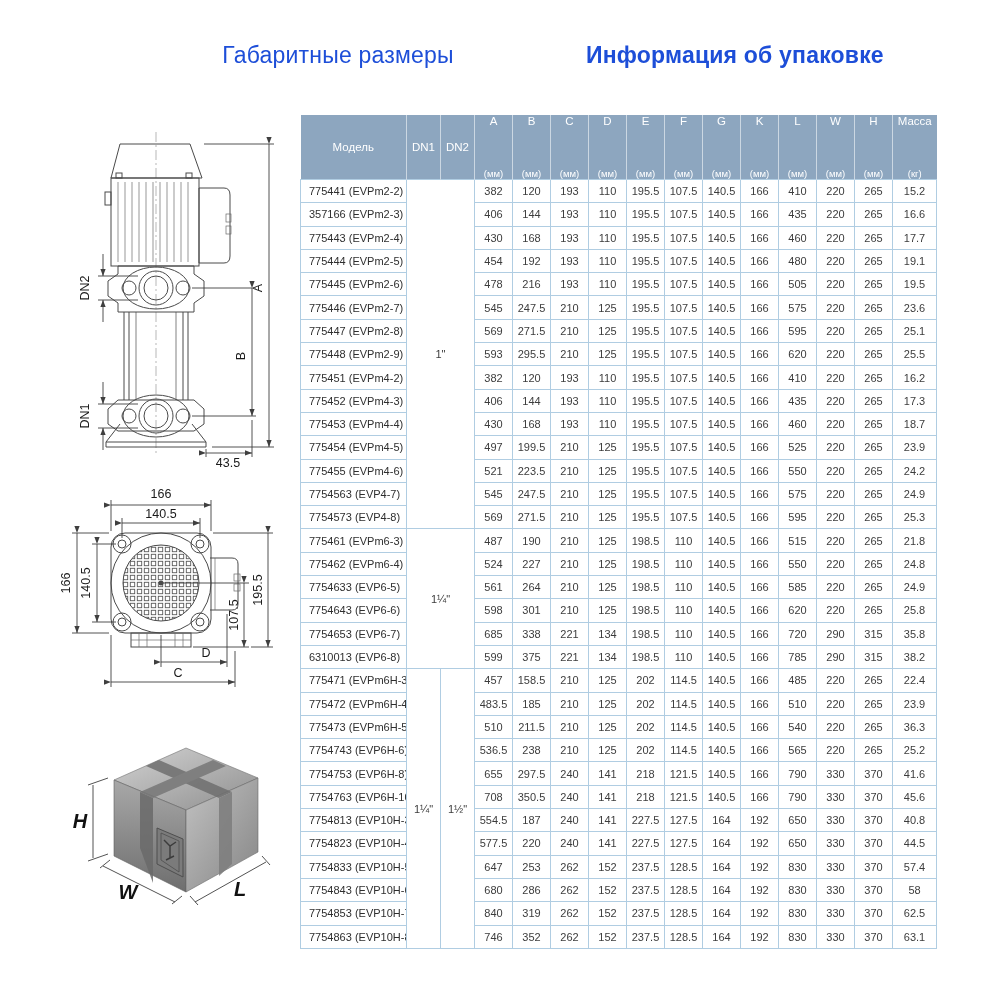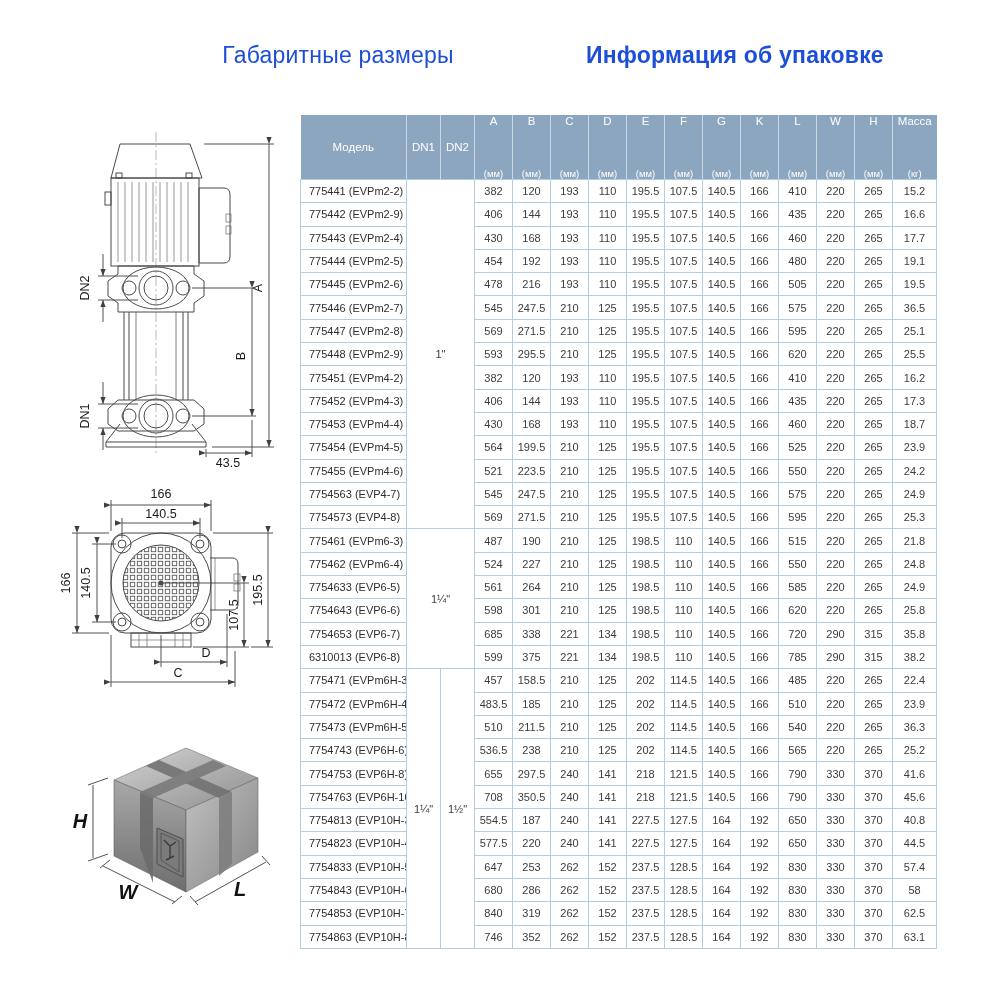--- a/index.html
+++ b/index.html
@@ -389,21 +389,21 @@
         <td>195.5</td>
         <td>107.5</td>
         <td>140.5</td>
         <td>166</td>
         <td>410</td>
         <td>220</td>
         <td>265</td>
         <td>15.2</td>
       </tr>
       <tr>
-        <td class="model">775442 (EVPm2-9)</td>
+        <td class="model">357166 (EVPm2-3)</td>
         <td>406</td>
         <td>144</td>
         <td>193</td>
         <td>110</td>
         <td>195.5</td>
         <td>107.5</td>
         <td>140.5</td>
         <td>166</td>
         <td>435</td>
         <td>220</td>
@@ -461,21 +461,21 @@
         <td>247.5</td>
         <td>210</td>
         <td>125</td>
         <td>195.5</td>
         <td>107.5</td>
         <td>140.5</td>
         <td>166</td>
         <td>575</td>
         <td>220</td>
         <td>265</td>
-        <td>36.5</td>
+        <td>23.6</td>
       </tr>
       <tr>
         <td class="model">775447 (EVPm2-8)</td>
         <td>569</td>
         <td>271.5</td>
         <td>210</td>
         <td>125</td>
         <td>195.5</td>
         <td>107.5</td>
         <td>140.5</td>
@@ -540,21 +540,21 @@
         <td>107.5</td>
         <td>140.5</td>
         <td>166</td>
         <td>460</td>
         <td>220</td>
         <td>265</td>
         <td>18.7</td>
       </tr>
       <tr>
         <td class="model">775454 (EVPm4-5)</td>
-        <td>564</td>
+        <td>497</td>
         <td>199.5</td>
         <td>210</td>
         <td>125</td>
         <td>195.5</td>
         <td>107.5</td>
         <td>140.5</td>
         <td>166</td>
         <td>525</td>
         <td>220</td>
         <td>265</td>

